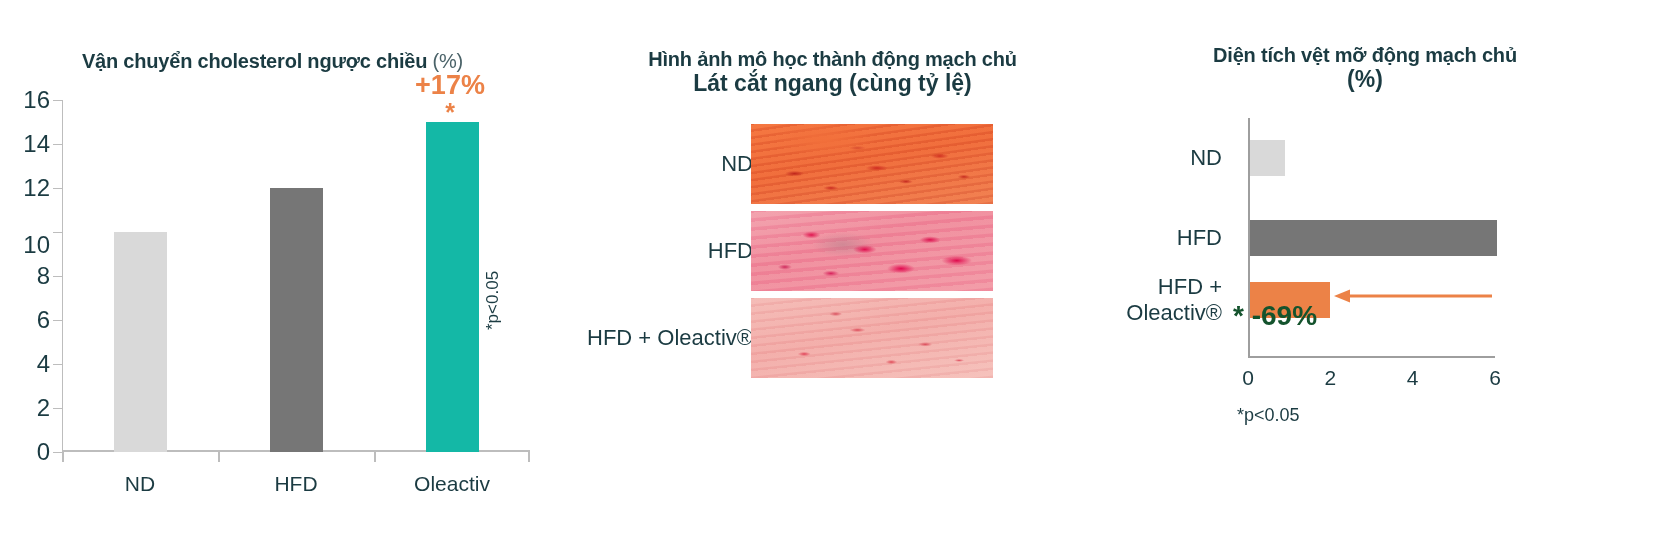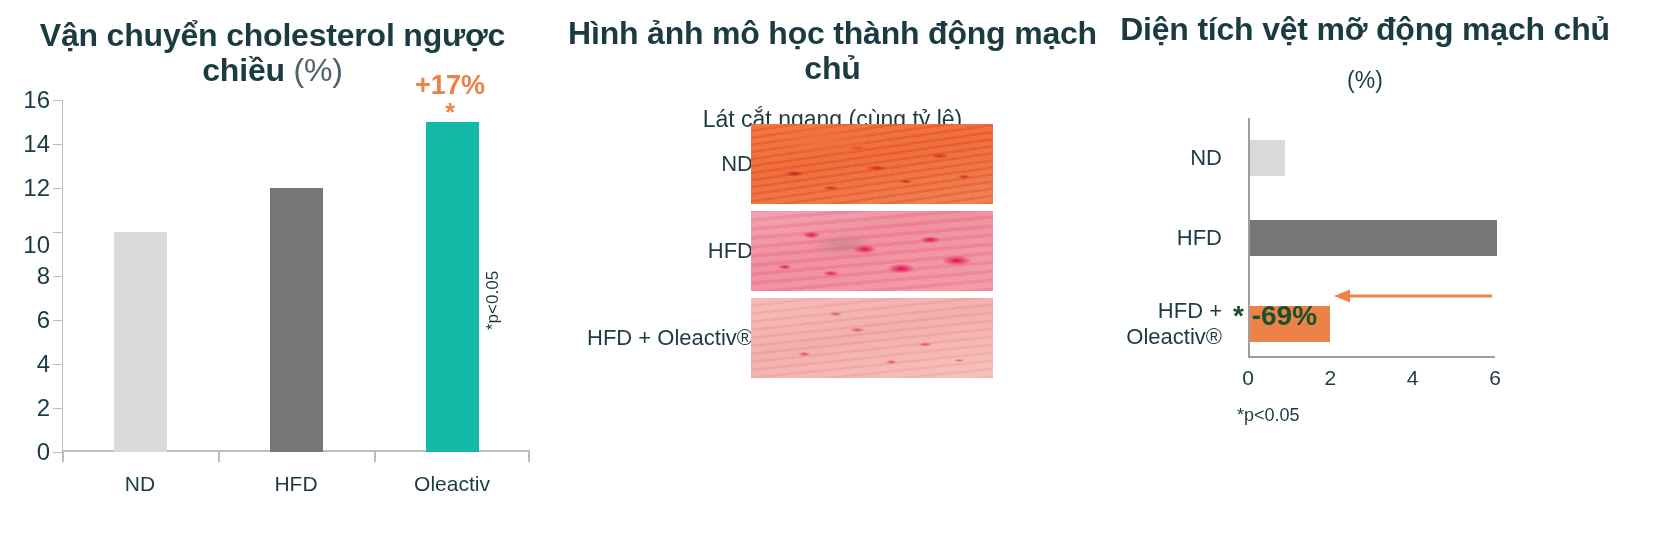--- a/index.html
+++ b/index.html
@@ -6,27 +6,27 @@
   html, body {
     width: 1675px; height: 533px;
     background: #ffffff;
     font-family: "Liberation Sans", sans-serif;
     overflow: hidden;
   }
   .stage { position: relative; width: 1675px; height: 533px; background:#fff; }
 
   
   .panel-title {
-    font-size: 32px; font-weight: bold; color: #1b3b42;
-    letter-spacing: -0.2px; text-align: center; line-height: 1.1;
+    font-size: 20px; font-weight: bold; color: #1b3b42;
+    letter-spacing: -0.2px; text-align: center; line-height: 1.1; margin-top: 32px;
   }
   .panel-title .light { font-weight: normal; color: #4a6268; }
   .panel-sub {
-    font-size: 23px; font-weight: normal; color: #1b3b42;
-    text-align: center; line-height: 1.15; margin-top: 20px;
+    font-size: 23px; font-weight: bold; color: #1b3b42;
+    text-align: center; line-height: 1.15; margin-top: 0;
   }
 
   
   #panel-left { position: absolute; left: 0; top: 0; width: 560px; height: 533px; }
   #left-title-wrap { position: absolute; left: 0; top: 18px; width: 545px; }
 
   #left-plot {
     position: absolute; left: 62px; top: 100px;
     width: 468px; height: 352px;
   }
@@ -260,21 +260,21 @@
     <div id="right-plot">
       <div id="right-yaxis"></div>
       <div id="right-xaxis"></div>
       <div id="right-bars">
           <div class="hbar" style="width: 34.9917px; top: 22px; background: rgb(217, 217, 217);">
             <div class="hbar-label">ND</div>
           </div>
           <div class="hbar" style="width: 247px; top: 102px; background: rgb(118, 118, 118);">
             <div class="hbar-label">HFD</div>
           </div>
-          <div class="hbar" style="width: 80.275px; top: 188px; background: rgb(236, 130, 71); padding-left: 36px;">
+          <div class="hbar" style="width: 80.275px; top: 164px; background: rgb(236, 130, 71); padding-left: 36px;">
             <div class="hbar-label">HFD +<br>Oleactiv®</div>
           </div>
         </div>
     </div>
 
     <div id="right-xlabels">
         <div class="xlabel-r" style="left: 0px;">0</div>
         <div class="xlabel-r" style="left: 82.3333px;">2</div>
         <div class="xlabel-r" style="left: 164.667px;">4</div>
         <div class="xlabel-r" style="left: 247px;">6</div>

